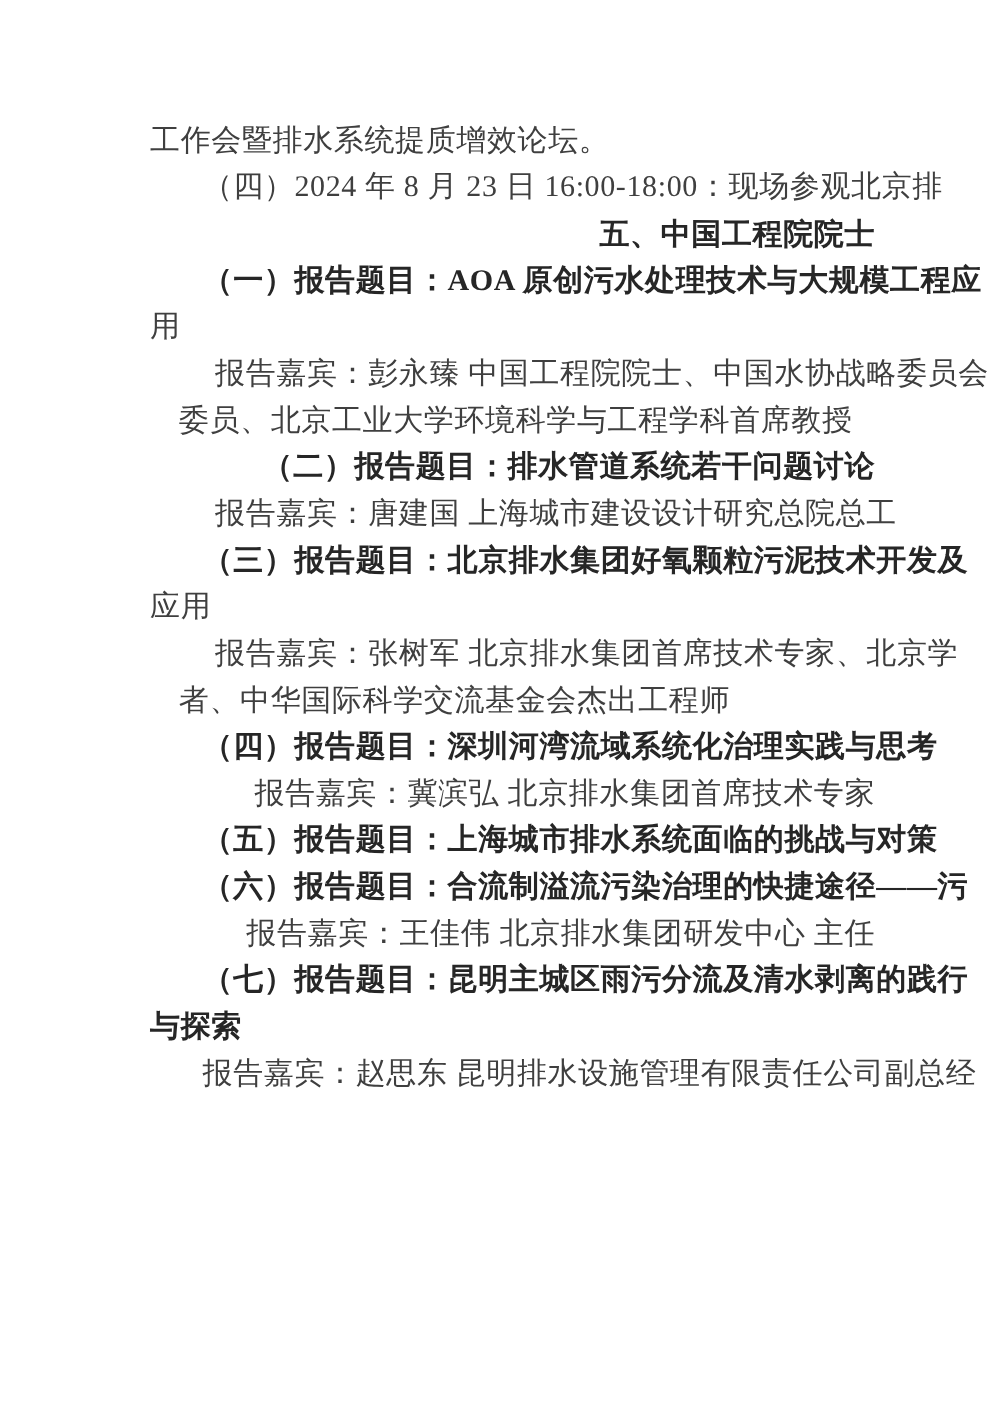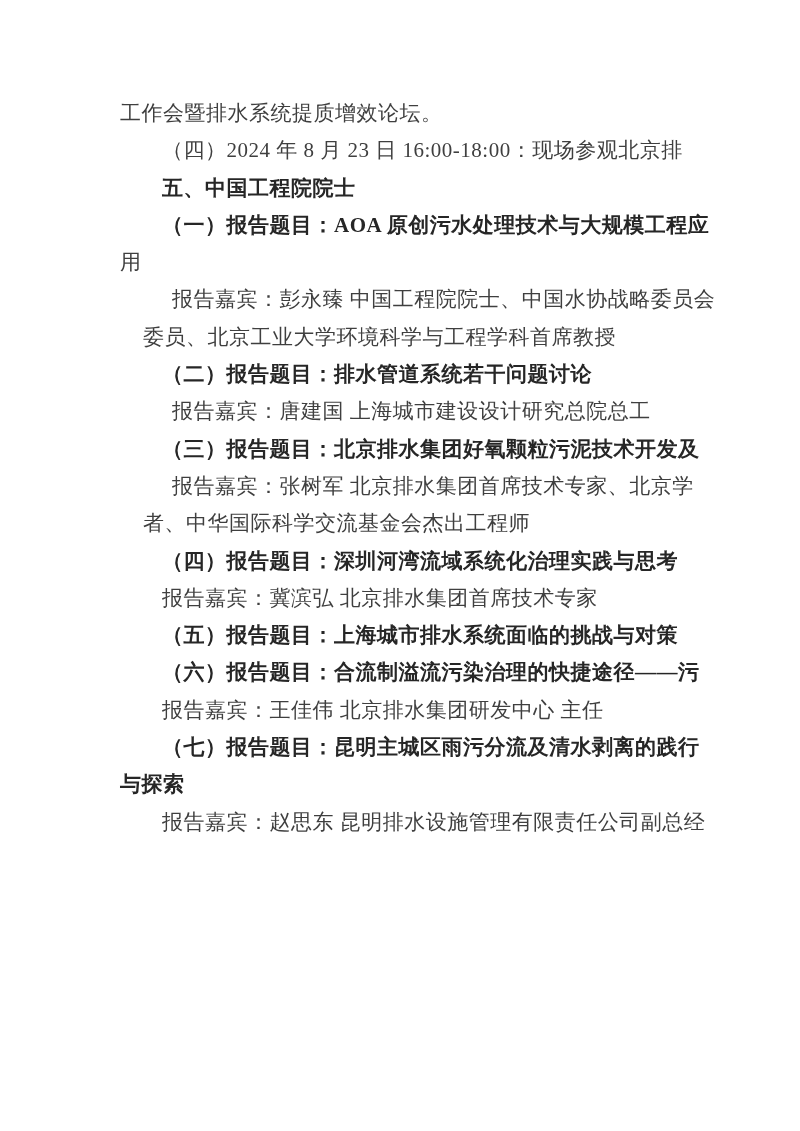--- a/index.html
+++ b/index.html
@@ -13,51 +13,52 @@
     width:800px;height:1131px;
     background:#ffffff;
     overflow:hidden;
   }
   .doc{
     position:absolute;
     left:120px;top:95px;
     width:580px;
   }
   .ln{
-    font-size:21px;
+    font-size:24px;
     line-height:37.3px;
     height:37.3px;
     letter-spacing:0.5px;
     white-space:nowrap;
     color:#3f3f3f;
     font-weight:400;
   }
   .b{
     font-weight:700;
     color:#262626;
   }
-  .ind-2{text-indent:42px;}
+  .ind-2{text-indent:42px;text-align:right;}
   .ind-2b{text-indent:52px;}
   .ind-s{text-indent:7px;margin-left:16px;}
 </style>
 </head>
 <body>
 
 <div class="page">
   <div class="doc">
     <div class="ln">工作会暨排水系统提质增效论坛。</div>
     <div class="ln ind-2">（四）2024 年 8 月 23 日 16:00-18:00：现场参观北京排</div>
     <div class="ln ind-2 b">五、中国工程院院士</div>
     <div class="ln ind-2 b">（一）报告题目：AOA 原创污水处理技术与大规模工程应</div>
     <div class="ln">用</div>
     <div class="ln ind-2b">报告嘉宾：彭永臻  中国工程院院士、中国水协战略委员会</div>
     <div class="ln ind-s">委员、北京工业大学环境科学与工程学科首席教授</div>
     <div class="ln ind-2 b">（二）报告题目：排水管道系统若干问题讨论</div>
     <div class="ln ind-2b">报告嘉宾：唐建国  上海城市建设设计研究总院总工</div>
     <div class="ln ind-2 b">（三）报告题目：北京排水集团好氧颗粒污泥技术开发及</div>
+    <div class="ln">应用</div>
     <div class="ln ind-2b">报告嘉宾：张树军  北京排水集团首席技术专家、北京学</div>
     <div class="ln ind-s">者、中华国际科学交流基金会杰出工程师</div>
     <div class="ln ind-2 b">（四）报告题目：深圳河湾流域系统化治理实践与思考</div>
     <div class="ln ind-2">报告嘉宾：冀滨弘  北京排水集团首席技术专家</div>
     <div class="ln ind-2 b">（五）报告题目：上海城市排水系统面临的挑战与对策</div>
     <div class="ln ind-2 b">（六）报告题目：合流制溢流污染治理的快捷途径——污</div>
     <div class="ln ind-2">报告嘉宾：王佳伟  北京排水集团研发中心  主任</div>
     <div class="ln ind-2 b">（七）报告题目：昆明主城区雨污分流及清水剥离的践行</div>
     <div class="ln b">与探索</div>
     <div class="ln ind-2">报告嘉宾：赵思东  昆明排水设施管理有限责任公司副总经</div>

